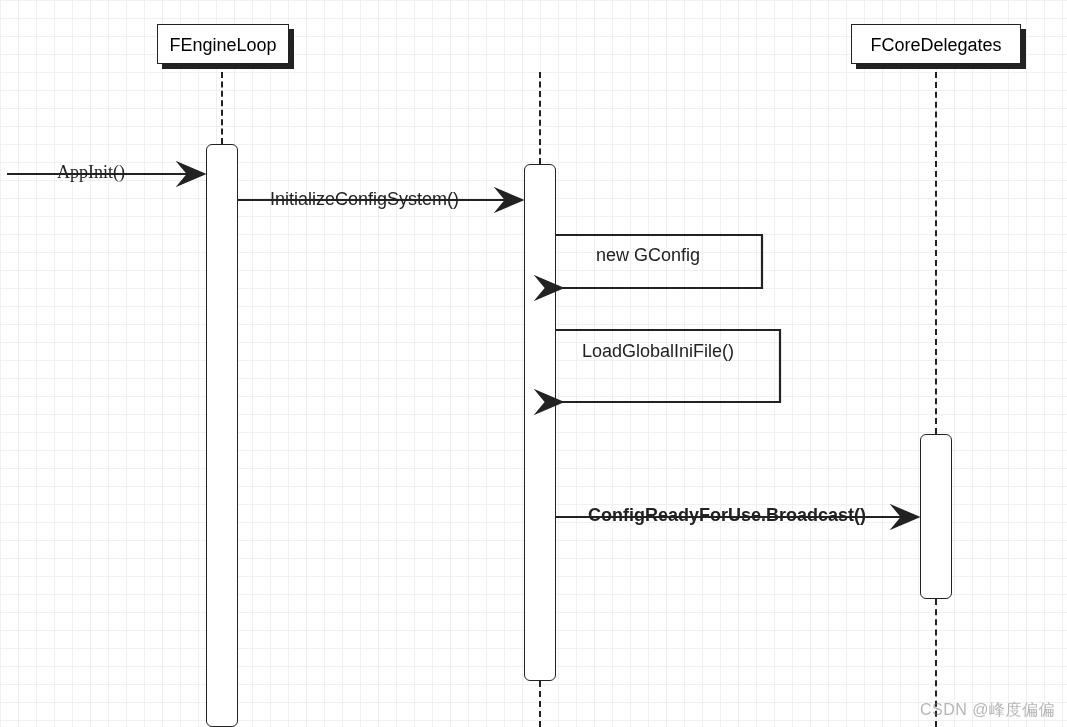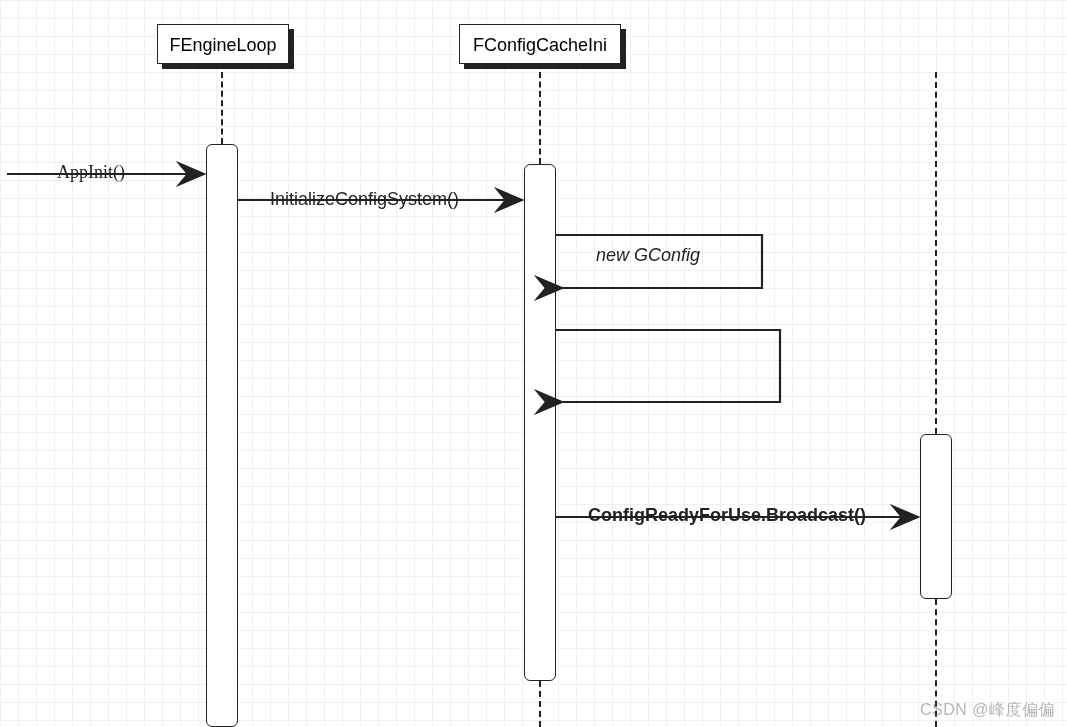--- a/index.html
+++ b/index.html
@@ -73,40 +73,41 @@
     pointer-events: none;
   }
 </style>
 </head>
 <body>
 
 <div class="canvas">
 
   <div class="lifeline-box" style="left:157px; top:24px; width:132px;">FEngineLoop</div>
 
-  <div class="lifeline-box" style="left:459px; top:24px; width:162px;">FConfigCacheIni</div>
 
+  <div class="lifeline-box" style="left:851px; top:24px; width:170px;">FCoreDelegates</div>
 
   <div class="lifeline-dash" style="left:221px; top:72px; height:72px;"></div>
   <div class="lifeline-dash" style="left:539px; top:72px; height:92px;"></div>
   <div class="lifeline-dash" style="left:935px; top:72px; height:362px;"></div>
   <div class="lifeline-dash" style="left:539px; top:681px; height:46px;"></div>
   <div class="lifeline-dash" style="left:935px; top:599px; height:128px;"></div>
 
   <div class="activation" style="left:206px; top:144px; width:32px; height:583px;"></div>
   <div class="activation" style="left:524px; top:164px; width:32px; height:517px;"></div>
   <div class="activation" style="left:920px; top:434px; width:32px; height:165px;"></div>
 
   <div class="msg" style="left:57px; top:162px;font-family:Liberation Serif, serif;">AppInit()</div>
 
   <div class="msg" style="left:270px; top:189px;">InitializeConfigSystem()</div>
 
-  <div class="msg" style="left:596px; top:245px;font-style:italic;">new GConfig</div>
+  <div class="msg" style="left:596px; top:245px;">new GConfig</div>
 
   <div class="msg" style="left:582px; top:340px; text-align:center;">
+       <span class="sub">LoadGlobalIniFile()</span>
   </div>
 
   <div class="msg" style="left:588px; top:505px;font-weight:bold;">ConfigReadyForUse.Broadcast()</div>
 
   <svg class="arrows">
     <defs>
       <marker id="arrowR" markerWidth="14" markerHeight="12" refX="12" refY="6" orient="auto">
         <path d="M0,0 L14,6 L0,12 L5,6 Z" fill="#222"></path>
       </marker>
       <marker id="arrowL" markerWidth="14" markerHeight="12" refX="2" refY="6" orient="auto">

